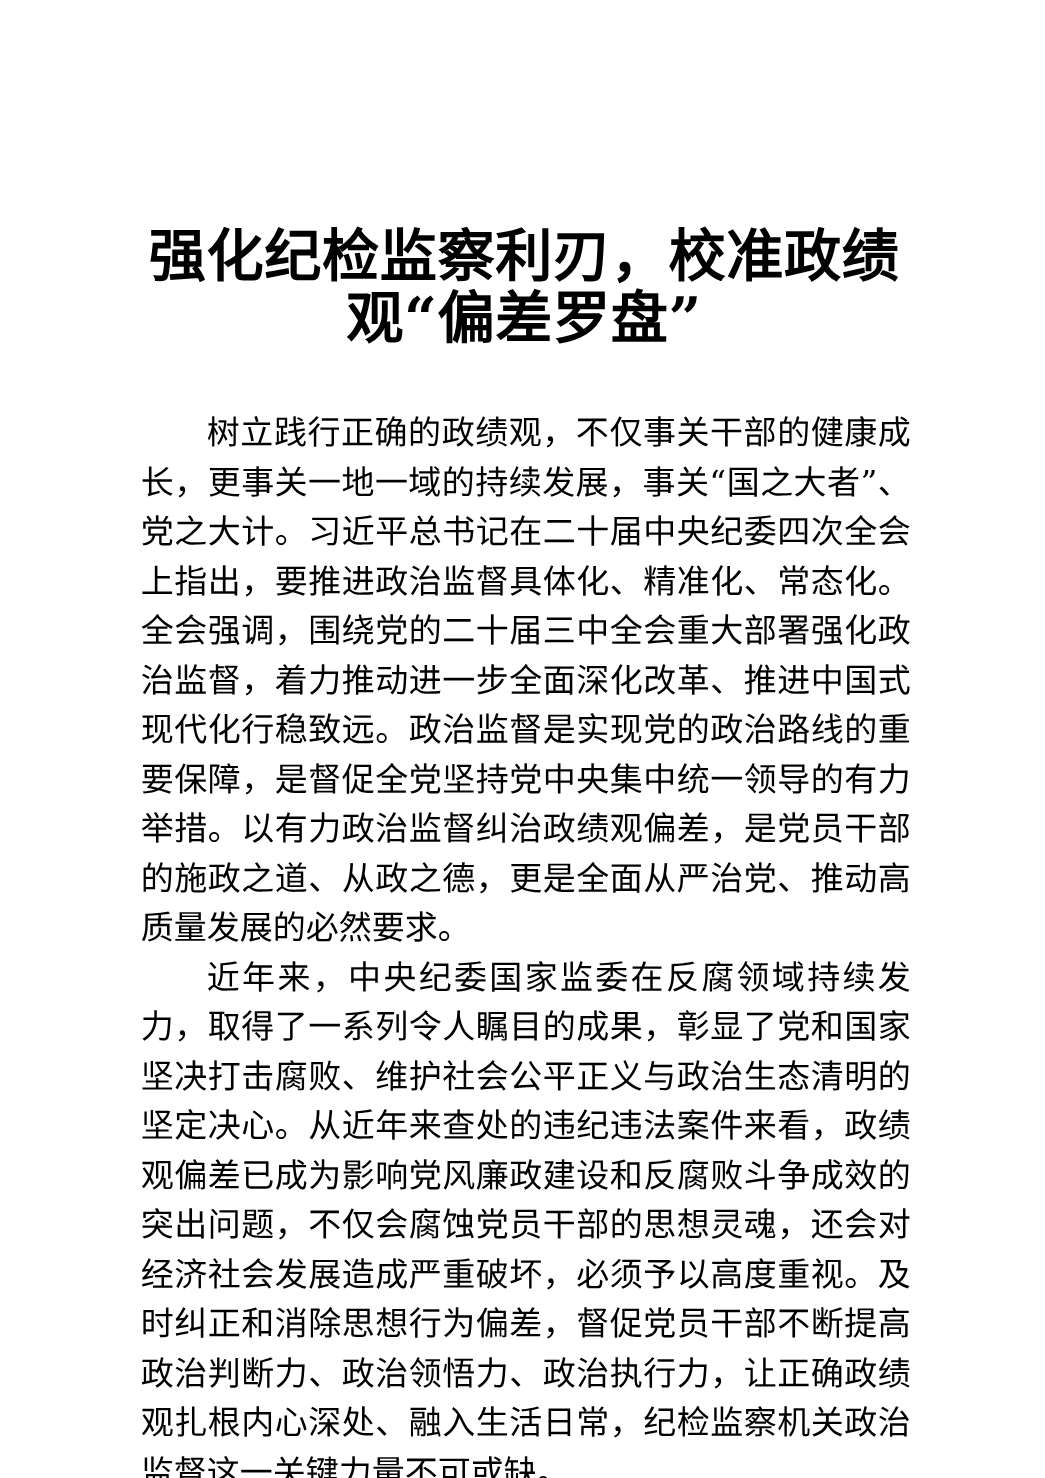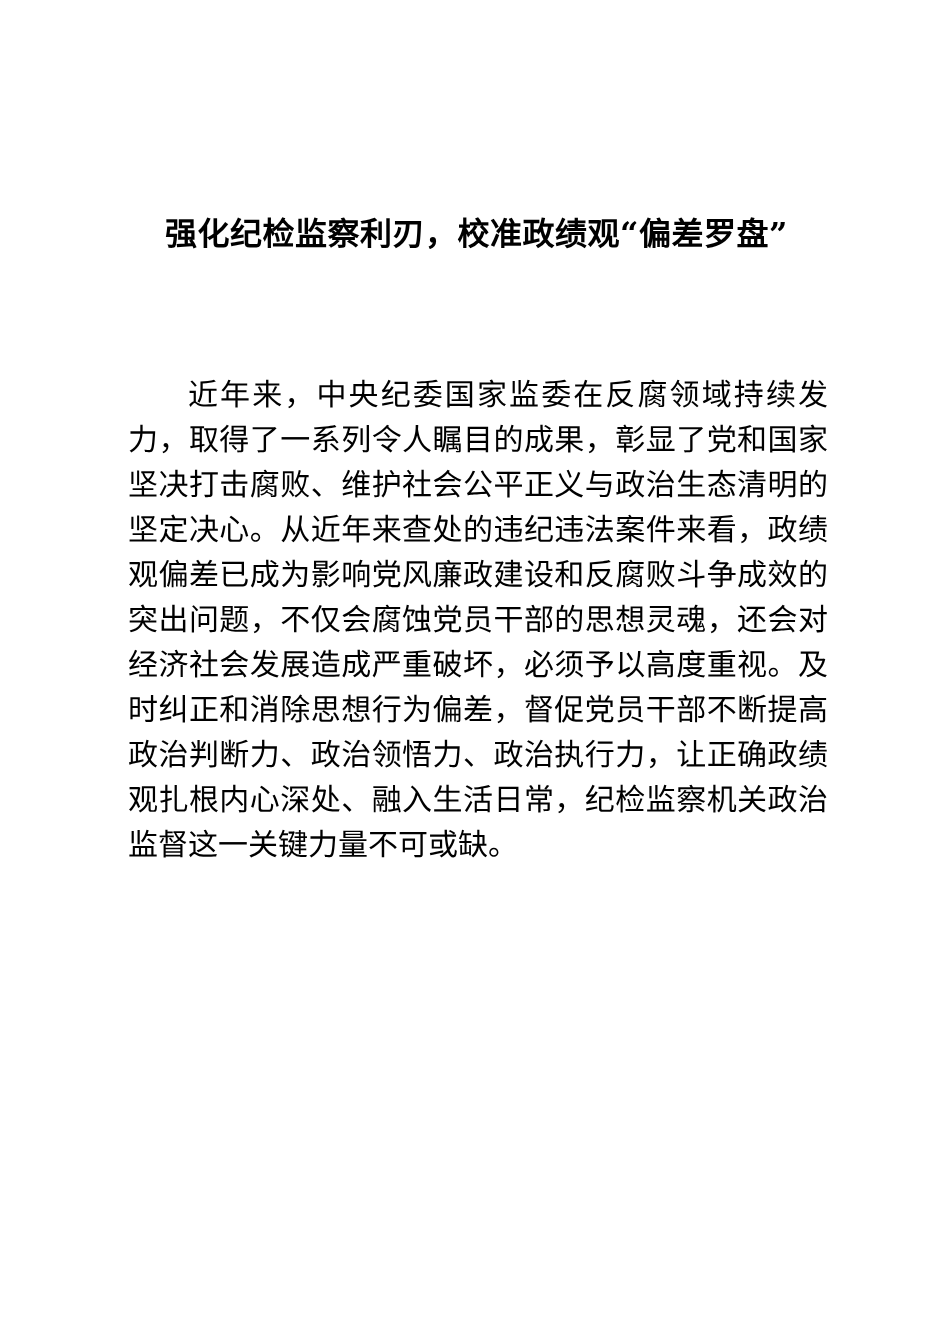--- a/index.html
+++ b/index.html
@@ -22,21 +22,21 @@
   
   .doc-title {
     position: absolute;
     left: 128px;
     top: 206px;
     width: 697px;
     margin: 0;
     text-align: center;
     font-family: "DejaVu Serif", "Liberation Serif", serif;
     font-weight: 700;
-    font-size: 32px;
+    font-size: 52px;
     line-height: 56px;
     color: #000000;
     letter-spacing: 0.5px;
     word-break: break-all;
   }
 
   
   .doc-body {
     position: absolute;
     left: 128px;
@@ -61,16 +61,17 @@
   }
 </style>
 </head>
 <body>
 
 <div class="page">
 
   <h1 class="doc-title">强化纪检监察利刃，校准政绩观“偏差罗盘”</h1>
 
   <div class="doc-body">
+    <p>树立践行正确的政绩观，不仅事关干部的健康成长，更事关一地一域的持续发展，事关“国之大者”、党之大计。习近平总书记在二十届中央纪委四次全会上指出，要推进政治监督具体化、精准化、常态化。全会强调，围绕党的二十届三中全会重大部署强化政治监督，着力推动进一步全面深化改革、推进中国式现代化行稳致远。政治监督是实现党的政治路线的重要保障，是督促全党坚持党中央集中统一领导的有力举措。以有力政治监督纠治政绩观偏差，是党员干部的施政之道、从政之德，更是全面从严治党、推动高质量发展的必然要求。</p>
     <p>近年来，中央纪委国家监委在反腐领域持续发力，取得了一系列令人瞩目的成果，彰显了党和国家坚决打击腐败、维护社会公平正义与政治生态清明的坚定决心。从近年来查处的违纪违法案件来看，政绩观偏差已成为影响党风廉政建设和反腐败斗争成效的突出问题，不仅会腐蚀党员干部的思想灵魂，还会对经济社会发展造成严重破坏，必须予以高度重视。及时纠正和消除思想行为偏差，督促党员干部不断提高政治判断力、政治领悟力、政治执行力，让正确政绩观扎根内心深处、融入生活日常，纪检监察机关政治监督这一关键力量不可或缺。</p>
   </div>
 
 </div>
 
 </body></html>

